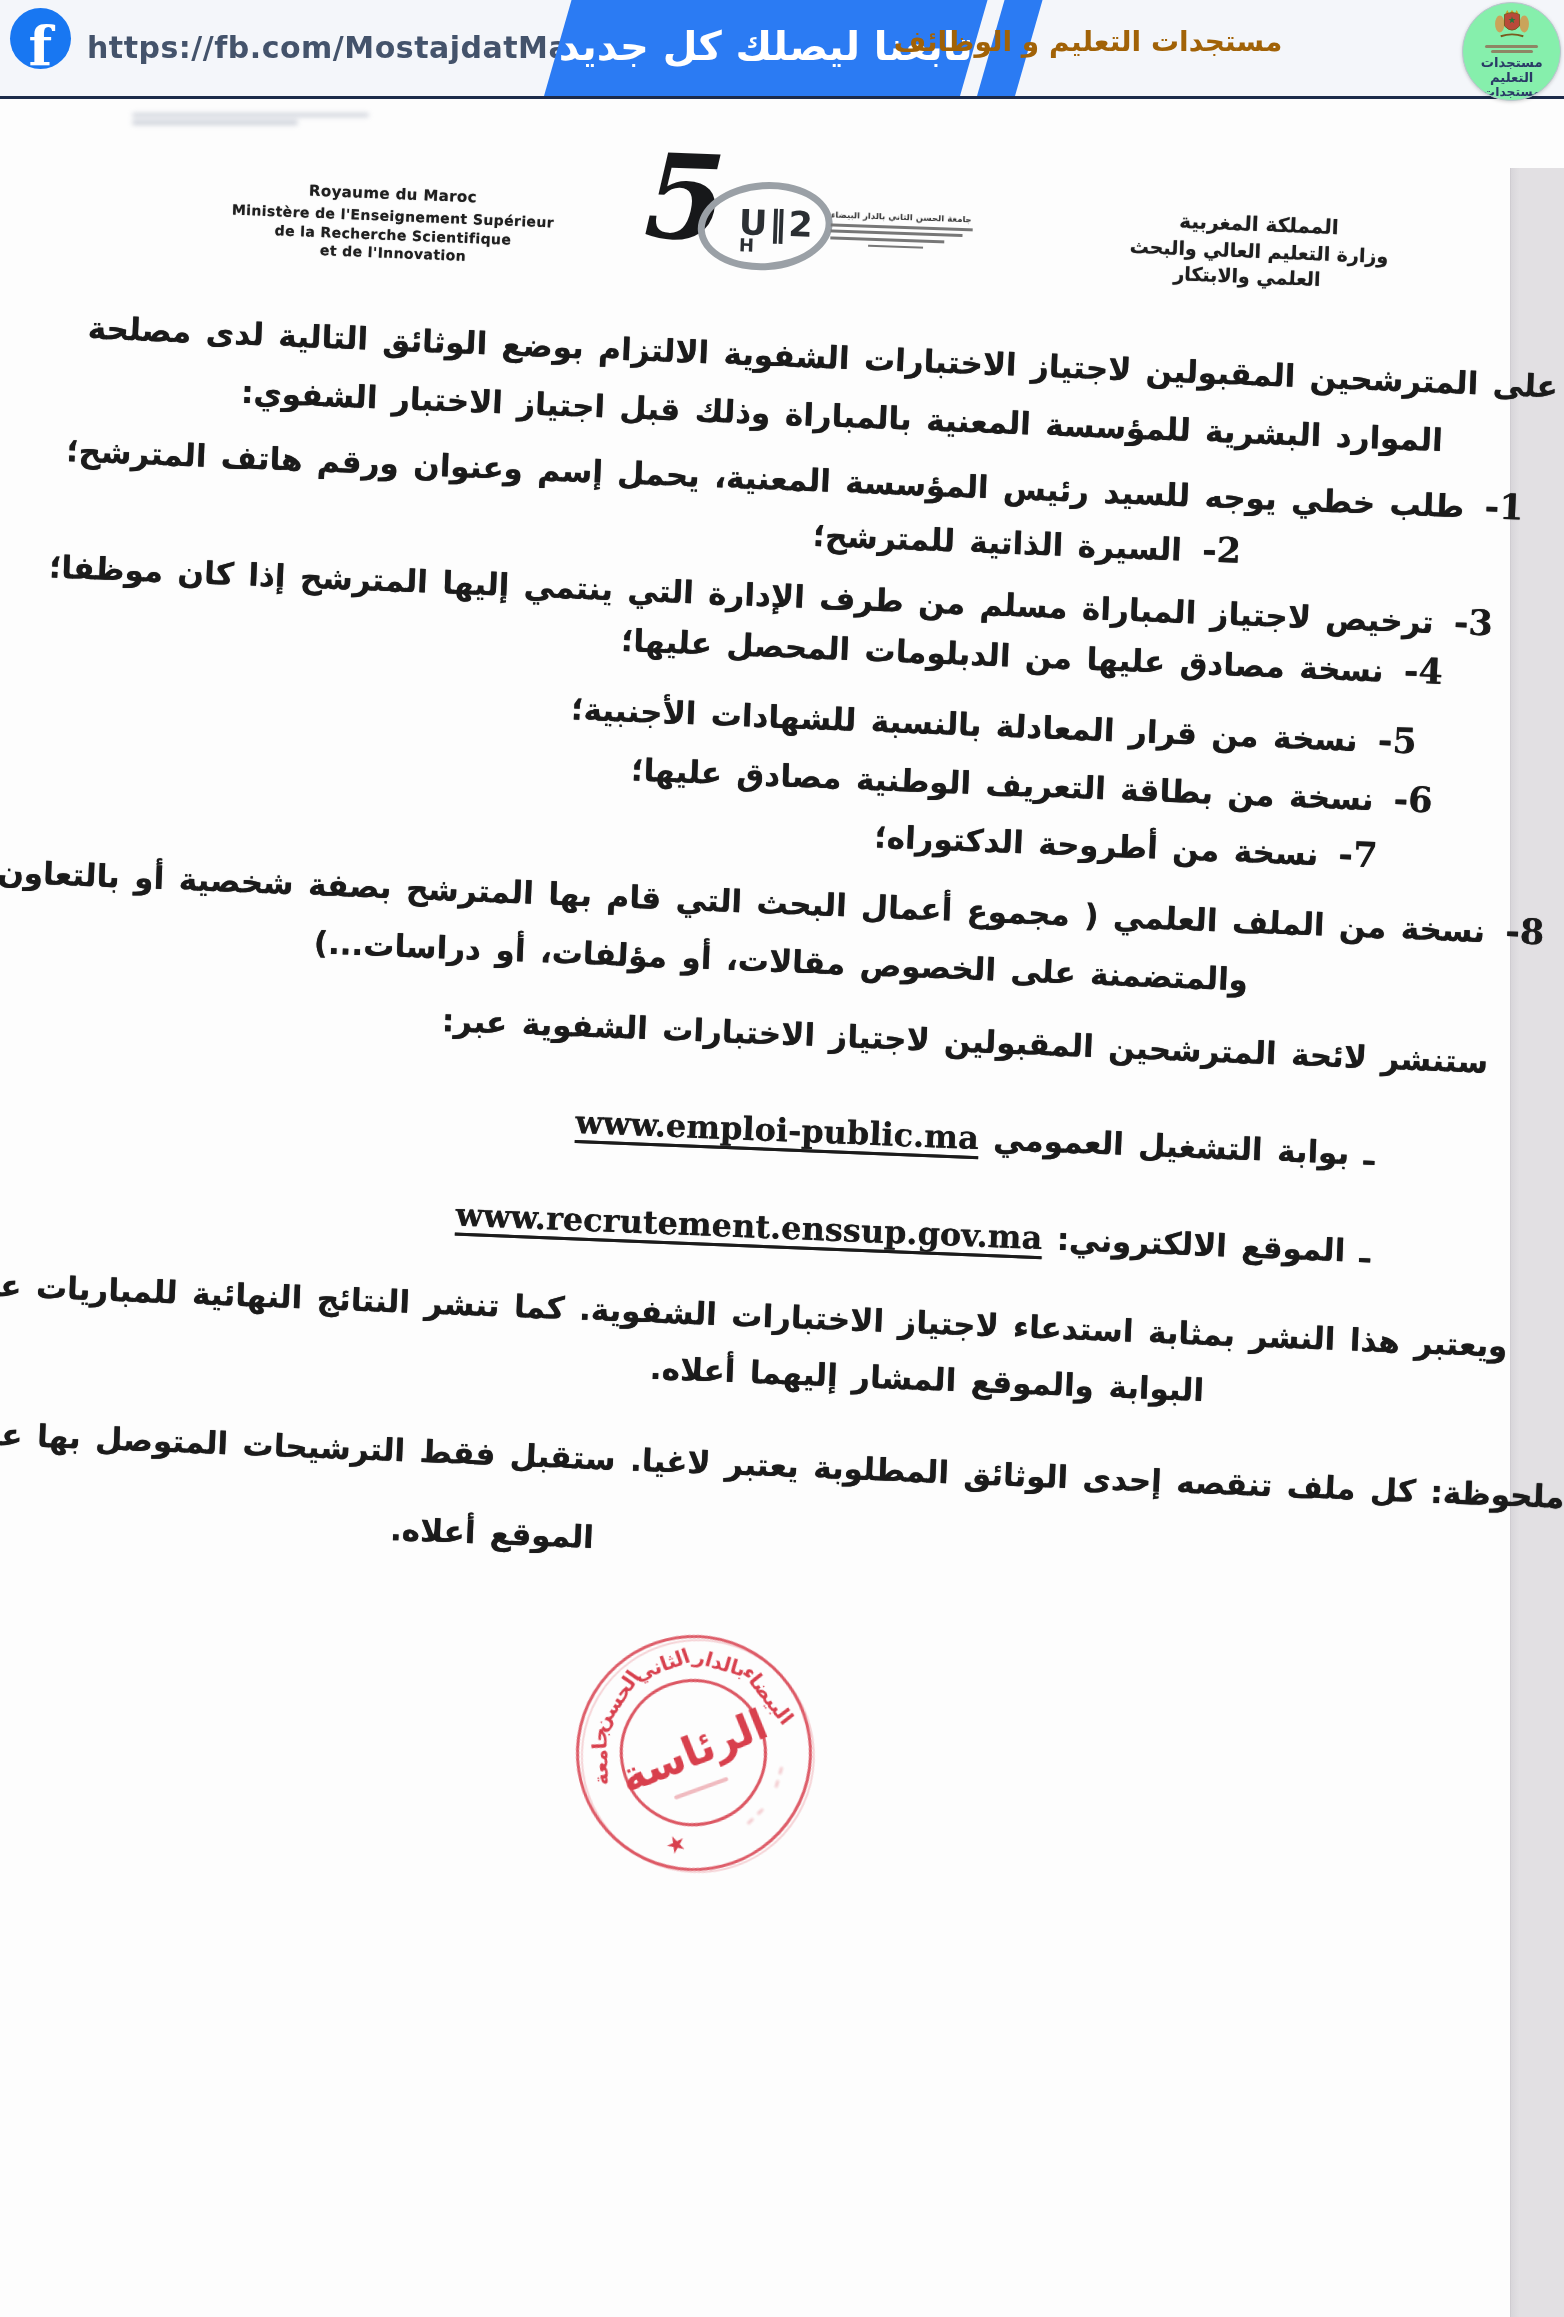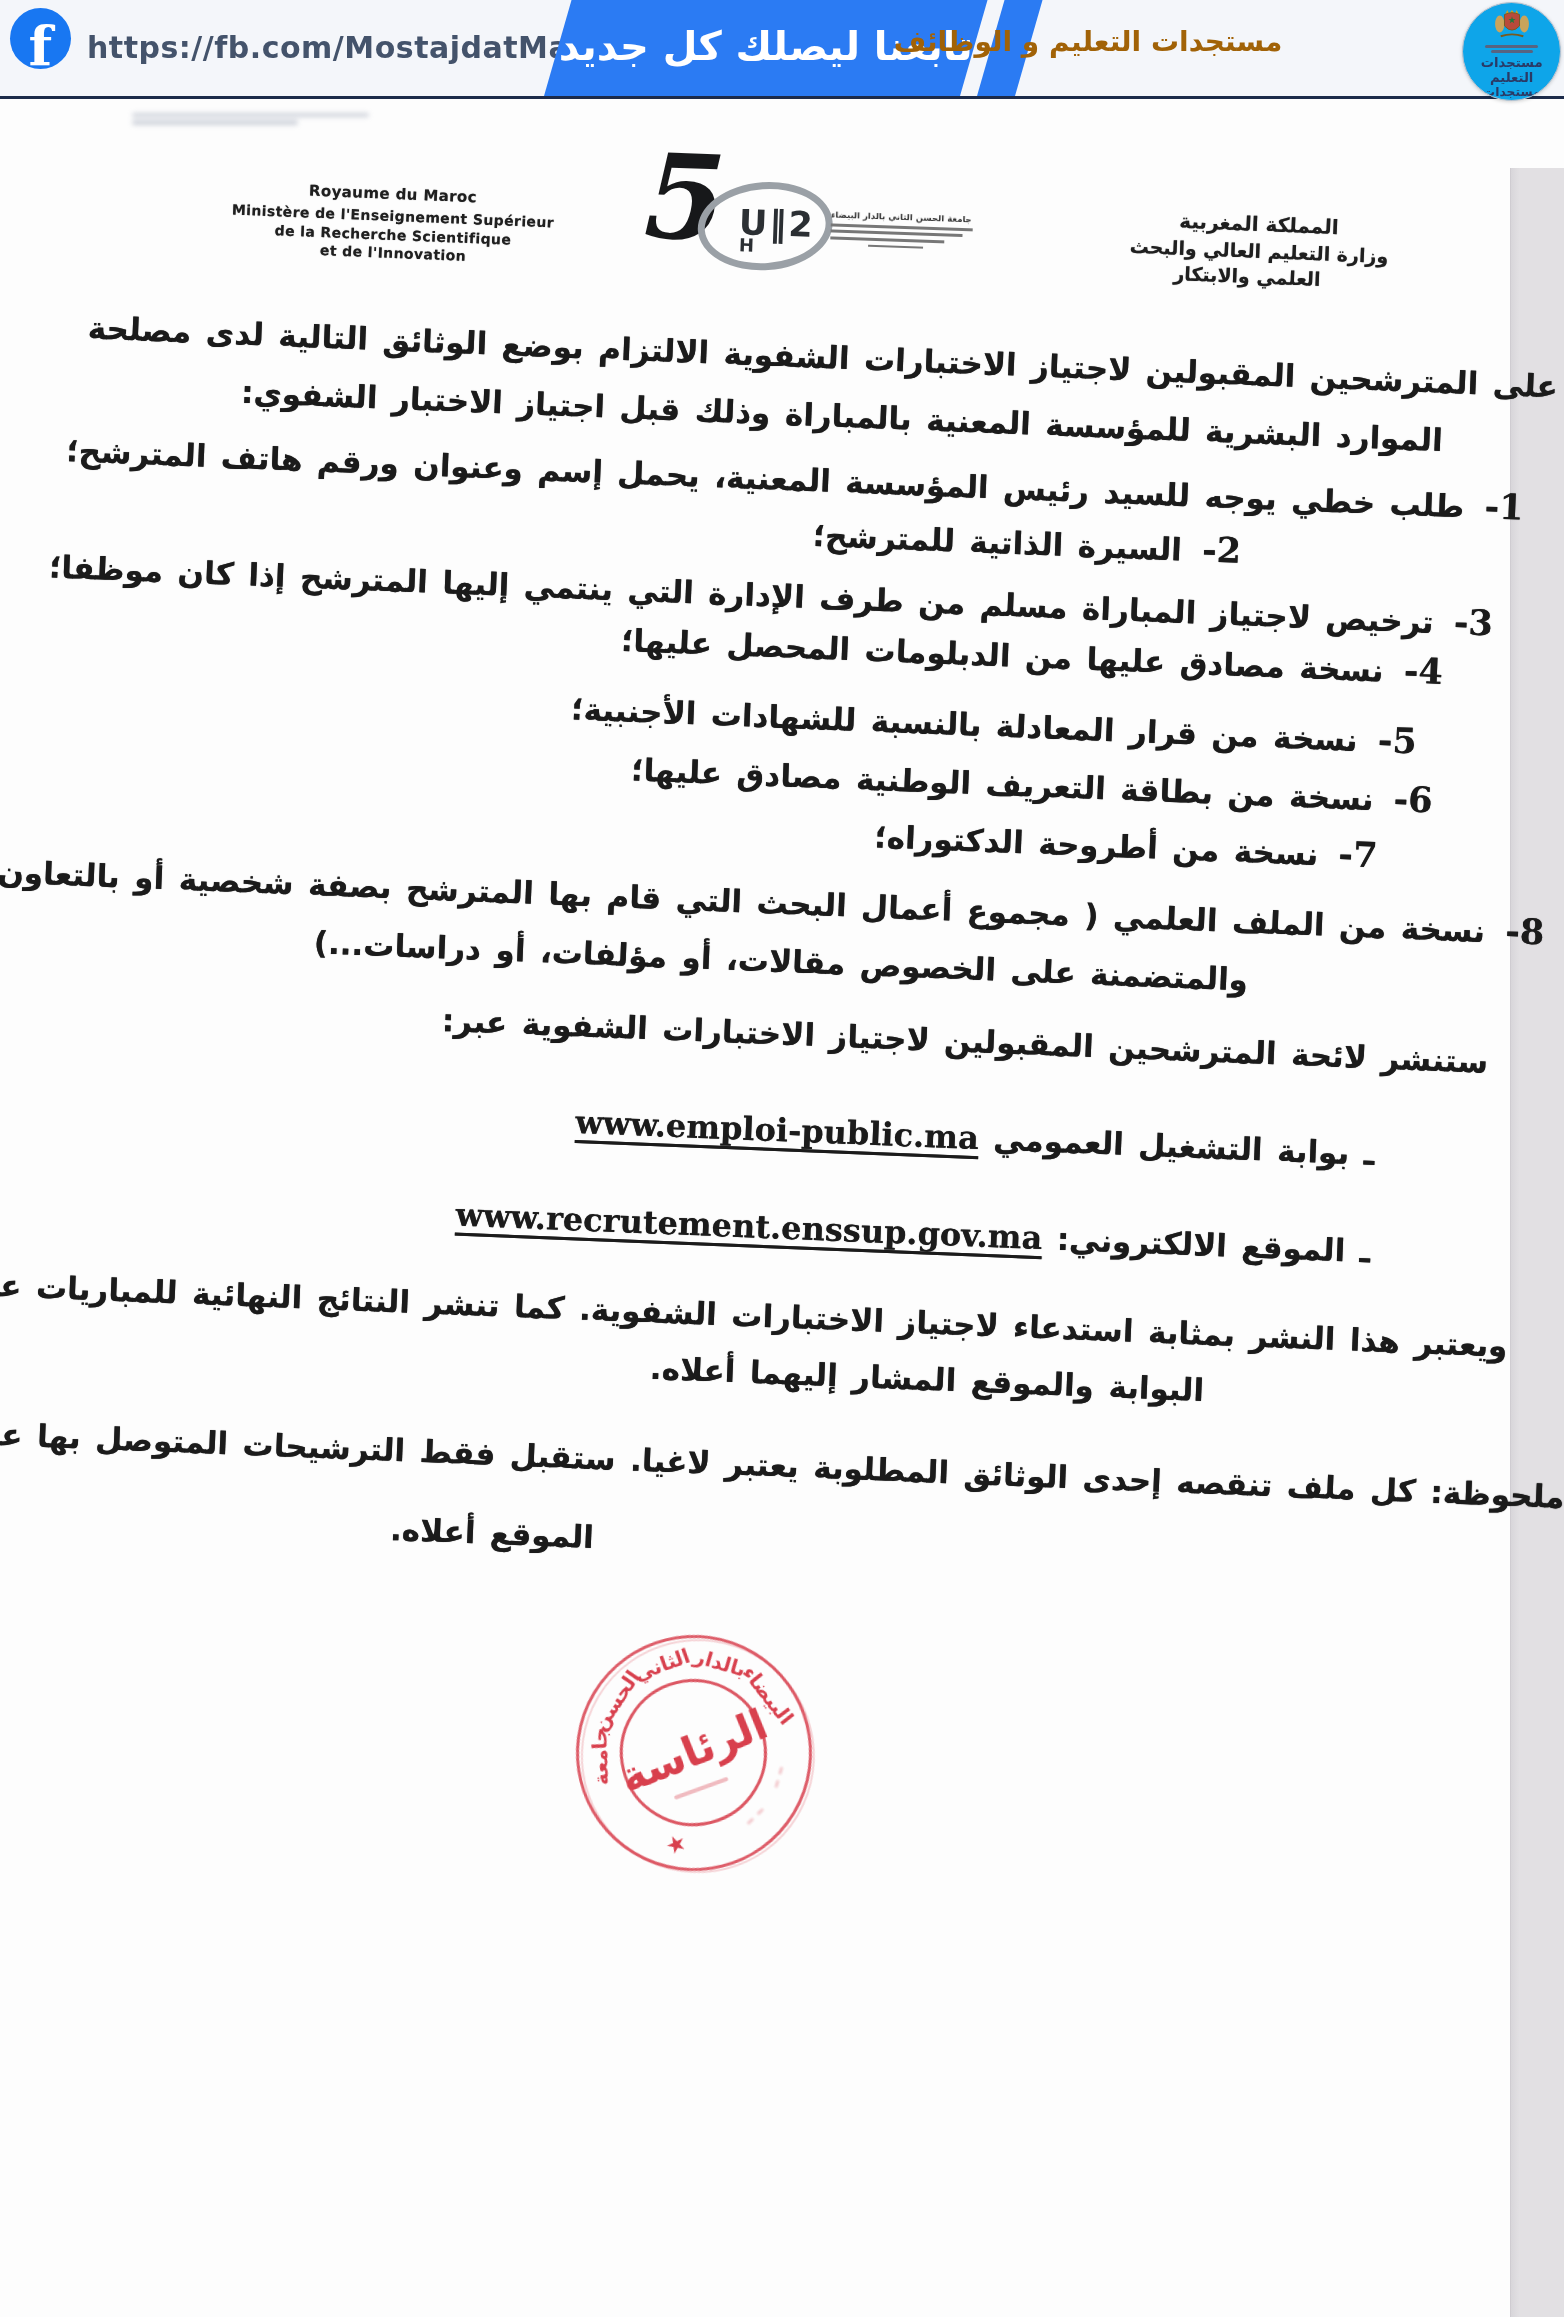--- a/index.html
+++ b/index.html
@@ -17,21 +17,21 @@
        font-size:30px;font-weight:bold;color:var(--c-slate_text,#44536b);letter-spacing:0.5px;}
   .banner{position:absolute;left:544px;top:0;width:416px;height:96px;
        background:var(--c-banner_blue,#2b7bf3);transform:skewX(-16deg);transform-origin:0 100%;}
   .banner-inner{width:100%;height:96px;line-height:93px;text-align:center;transform:skewX(16deg);
        color:#fff;font-size:40px;font-weight:bold;}
   .slashstripe{position:absolute;left:977px;top:0;width:38px;height:96px;
        background:var(--c-banner_blue,#2b7bf3);transform:skewX(-16deg);transform-origin:0 100%;}
   .hdr-title{position:absolute;left:1088px;top:41px;transform:translate(-50%,-50%);
        white-space:nowrap;font-size:28px;font-weight:bold;color:#a16207;}
   .badge{position:absolute;right:2.8px;top:1.9px;width:97px;height:97px;border-radius:50%;
-       background:#0ea5e9;border:1.9px solid #bcc3cf;box-shadow:0 0.9px 3.8px rgba(0,0,0,.18);
+       background:#86efac;border:1.9px solid #bcc3cf;box-shadow:0 0.9px 3.8px rgba(0,0,0,.18);
        z-index:9;text-align:center;overflow:hidden;}
   .badge .bars{width:53px;margin:0 auto;}
   .badge .bars i{display:block;height:2.8px;margin:1.9px auto;background:#95302c;opacity:.55;border-radius:1.9px;}
   .badge-t1{font-size:13.2px;font-weight:bold;color:#2a3a66;line-height:15px;}
   .badge-t2{font-size:12.3px;font-weight:bold;color:#2a3a66;line-height:14px;}
 
   
   .paper-edge{position:absolute;top:168px;right:0;width:53px;height:2149px;
        background:linear-gradient(to right,#d8d6da 0px,var(--c-paper_edge,#e2e0e3) 8.5px);
        border-left:0.9px solid #cfccd1;}

